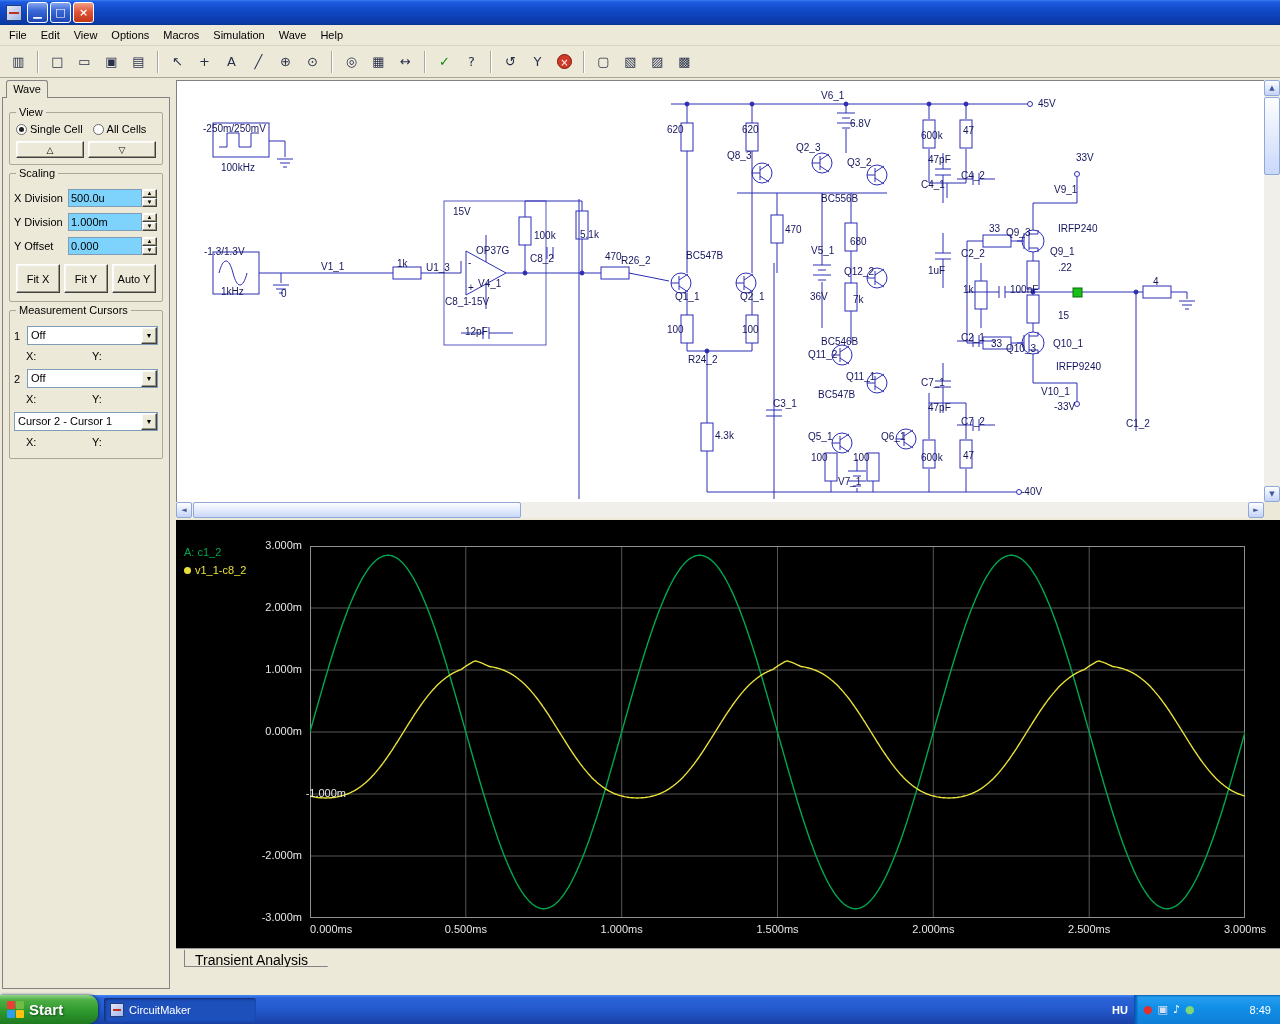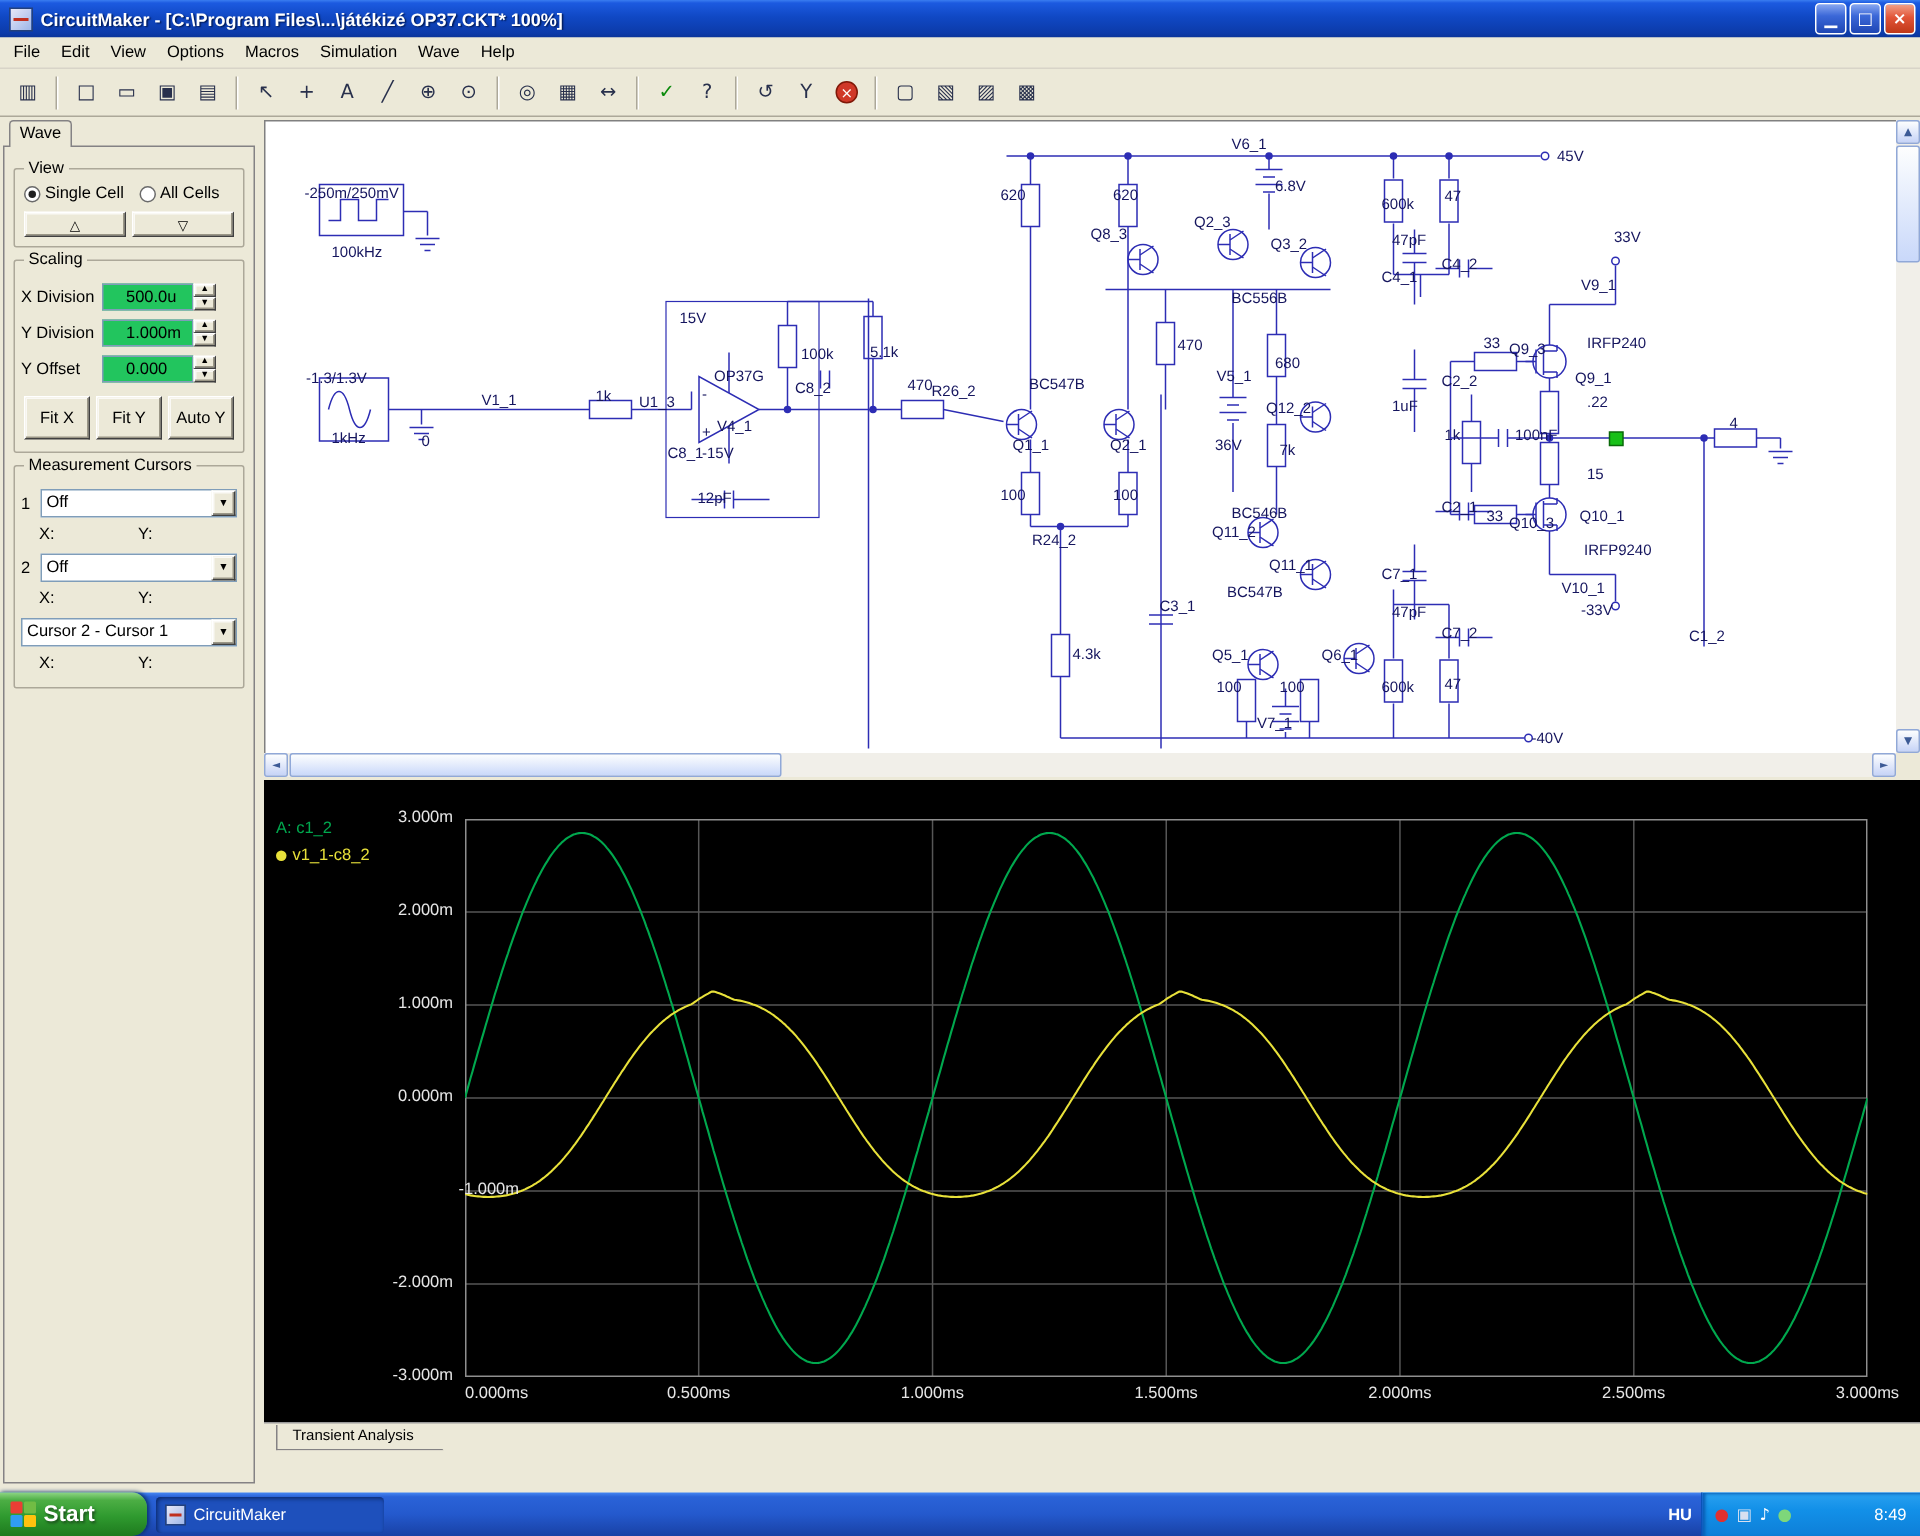--- a/index.html
+++ b/index.html
@@ -31,21 +31,21 @@
 .group-label{position:absolute;top:-7px;left:6px;background:#ece9d8;padding:0 3px}
 .radio-row{display:flex;gap:10px;align-items:center;margin:0 2px 6px 2px}
 .radio{display:flex;align-items:center;gap:3px}
 .rdot{width:11px;height:11px;border-radius:50%;border:1px solid #6a6a6a;background:#fff;position:relative}
 .rdot.checked::after{content:"";position:absolute;left:2px;top:2px;width:5px;height:5px;border-radius:50%;background:#202020}
 .btn3d{background:#ece9d8;border:1px solid;border-color:#fff #404040 #404040 #fff;box-shadow:inset -1px -1px 0 #9a9686,inset 1px 1px 0 #faf9f5;font:11px "Liberation Sans",sans-serif;text-align:center}
 .tri-row{display:flex;gap:4px;margin:0 2px}
 .tri-row .btn3d{flex:1;height:17px;font-size:9px}
 .srow{display:flex;align-items:center;margin:4px 0;height:20px}
 .slab{width:54px}
-.field{width:61px;height:18px;background:#22c55e;border:1px solid #7f9db9;padding:2px 15px;overflow:hidden}
+.field{width:74px;height:18px;background:#7dd3fc;border:1px solid #7f9db9;padding:2px 2px;overflow:hidden}
 .spin{width:15px;height:18px;display:flex;flex-direction:column}
 .spin .btn3d{flex:1;font-size:6px;line-height:7px;padding:0}
 .fit-row{display:flex;gap:4px;margin:8px 2px 2px 2px}
 .fit-row .btn3d{flex:1;height:29px}
 .crow{display:flex;align-items:center;margin:5px 0;gap:5px}
 .cnum{width:8px}
 .dd{flex:1;display:flex;height:19px;border:1px solid #7f9db9;background:#fff}
 .dd .val{flex:1;padding:2px 3px;white-space:nowrap;overflow:hidden}
 .dd .da{width:16px;font-size:7px;display:flex;align-items:center;justify-content:center}
 .xyrow{display:flex;margin:2px 0 2px 12px;height:14px}
@@ -64,21 +64,21 @@
 #sb-corner{left:1264px;top:502px;width:16px;height:16px;background:#ece9d8;position:absolute}
 
 #waveview{position:absolute;left:176px;top:520px;width:1104px;height:428px;background:#000;overflow:hidden}
 #wave-svg{position:absolute;left:134px;top:26px}
 .legend-row{position:absolute;left:8px;display:flex;align-items:center;gap:4px;font-size:11px}
 .legend-dot{width:7px;height:7px;border-radius:50%}
 .ytick{position:absolute;left:0;width:126px;text-align:right;color:#e6e6e6;font-size:11px}
 .xtick{position:absolute;top:403px;width:64px;text-align:center;color:#e6e6e6;font-size:11px}
 
 #tabrow{position:absolute;left:176px;top:948px;width:1104px;height:47px;background:#ece9d8;border-top:1px solid #9a9a9a}
-.analysis-tab{position:absolute;left:8px;top:1px;height:17px;padding:2px 20px 0 10px;background:#ece9d8;clip-path:polygon(0 0,calc(100% - 13px) 0,100% 100%,0 100%);border-left:1px solid #848284;border-bottom:1px solid #848284;font-size:10px}
+.analysis-tab{position:absolute;left:8px;top:1px;height:17px;padding:2px 20px 0 10px;background:#ece9d8;clip-path:polygon(0 0,calc(100% - 13px) 0,100% 100%,0 100%);border-left:1px solid #848284;border-bottom:1px solid #848284;font-size:14px}
 
 #taskbar{position:absolute;left:0;top:995px;width:1280px;height:29px;background:linear-gradient(180deg,#4687f3 0%,#2a63d8 10%,#2459cd 50%,#1941a5 100%)}
 .start-btn{position:absolute;left:0;top:0;width:98px;height:29px;border-radius:0 10px 10px 0;display:flex;align-items:center;gap:5px;padding-left:7px;
  background:linear-gradient(180deg,#8ed584 0%,#4cae44 18%,#2f9a2f 55%,#1e7a1e 100%);box-shadow:1px 0 3px #0a3068}
 .start-flag{width:17px;height:17px;display:grid;grid-template-columns:8px 8px;grid-template-rows:8px 8px;gap:1px}
 .start-flag i{border-radius:1px}
 .start-text{color:#fff;font-weight:bold;font-size:15px;text-shadow:1px 1px 2px #1a4a1a}
 .task-btn{position:absolute;left:104px;top:3px;width:152px;height:24px;border-radius:3px;background:#1e50bc;box-shadow:inset 1px 1px 3px #0a2868;display:flex;align-items:center;gap:5px;padding-left:6px;color:#fff}
 .task-icon{width:14px;height:14px;background:linear-gradient(135deg,#e8e8f8,#9db6e8);border:1px solid #23407c;flex:none;position:relative}
 .task-icon::after{content:"";position:absolute;left:2px;top:5px;width:8px;height:2px;border-top:2px solid #c03020}
@@ -87,21 +87,20 @@
 .tray-icon{font-size:11px;line-height:11px;font-family:"DejaVu Sans",sans-serif}
 .tray-clock{margin-left:auto;color:#fff;font-size:11px}
 </style>
 </head>
 <body>
 
 <div id="app">
 
   <div class="titlebar">
     <span class="app-icon"></span>
-    <span class="title-text">CircuitMaker - [C:\Program Files\...\játékizé OP37.CKT* 100%]</span>
     <span class="wbtn blue">▁</span>
     <span class="wbtn blue">□</span>
     <span class="wbtn red">×</span>
   </div>
 
   <div class="menubar" id="menubar">
       <span class="menu-item">File</span>
       <span class="menu-item">Edit</span>
       <span class="menu-item">View</span>
       <span class="menu-item">Options</span>

